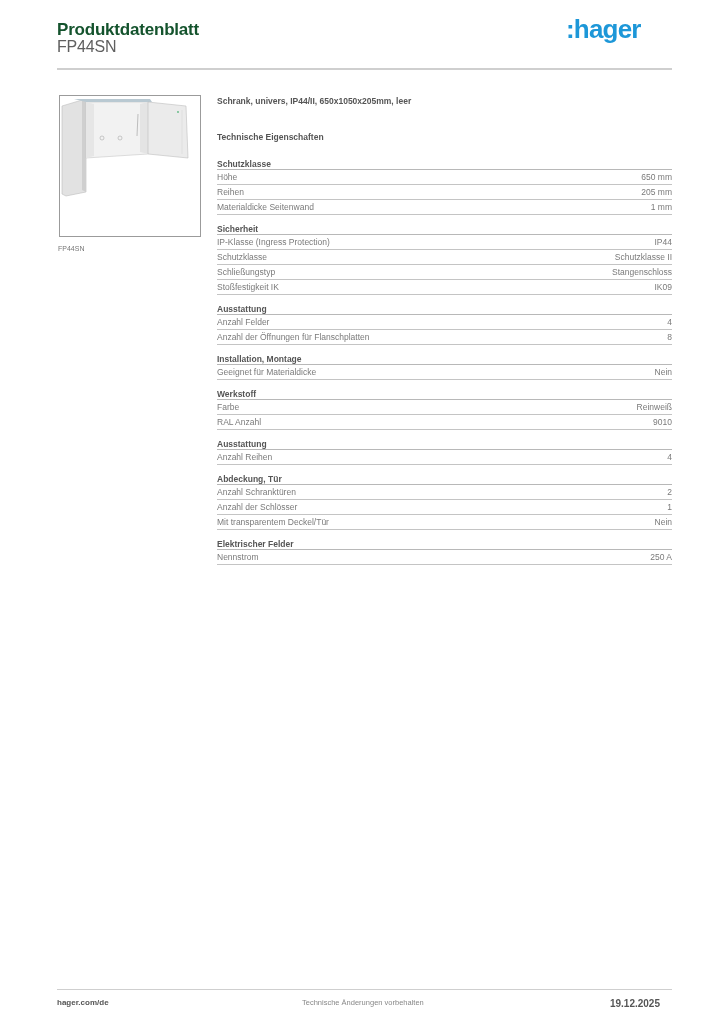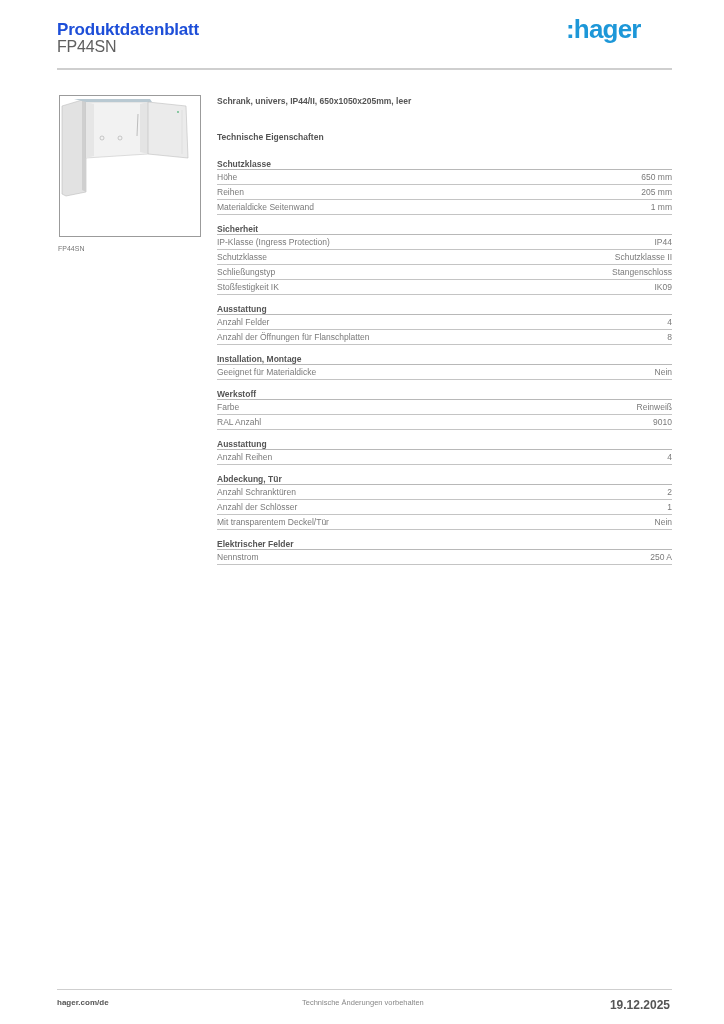--- a/index.html
+++ b/index.html
@@ -1,39 +1,39 @@
 <!DOCTYPE html>
 <html><head>
 <meta charset="utf-8">
 <style>
   * { box-sizing: border-box; margin: 0; padding: 0; }
   html, body { width: 724px; height: 1024px; background: #ffffff; }
   body { position: relative; font-family: "Liberation Sans", sans-serif; color: #555; overflow: hidden; }
 
-  .header-title { position: absolute; left: 57px; top: 20px; font-size: 17px; font-weight: bold; color: #1d4ed8; letter-spacing: -0.2px; }
+  .header-title { position: absolute; left: 57px; top: 20px; font-size: 17px; font-weight: bold; color: #14532d; letter-spacing: -0.2px; }
   .header-sub { position: absolute; left: 57px; top: 38px; font-size: 16px; color: #5f5f5f; letter-spacing: -0.2px; }
   .logo { position: absolute; left: 566px; top: 14px; font-size: 26px; font-weight: bold; color: #1d97d8; letter-spacing: -0.8px; }
   .header-rule { position: absolute; left: 57px; top: 68px; width: 615px; height: 2px; background: #cfcfcf; }
 
   .img-box { position: absolute; left: 59px; top: 95px; width: 142px; height: 142px; border: 1px solid #9b9b9b; background: #fff; }
   .img-caption { position: absolute; left: 58px; top: 245px; font-size: 7px; color: #777; }
 
   .content { position: absolute; left: 217px; top: 96px; width: 455px; }
   .product-desc { font-size: 8.5px; font-weight: bold; color: #555; height: 10px; line-height: 10px; }
   .tech-title { font-size: 8.5px; font-weight: bold; color: #555; margin-top: 26px; height: 10px; line-height: 10px; }
   .groups { margin-top: 16px; }
   .group { margin-bottom: 8px; }
   .group-title { font-size: 8.5px; font-weight: bold; color: #555; height: 12px; line-height: 12px; border-bottom: 1px solid #b8b8b8; }
   .row { display: flex; justify-content: space-between; font-size: 8.5px; color: #7a7a7a; height: 15px; line-height: 14px; border-bottom: 1px solid #c4c4c4; }
   .row .val { text-align: center; }
 
   .footer-rule { position: absolute; left: 57px; top: 989px; width: 615px; height: 1px; background: #cfcfcf; }
   .footer-left { position: absolute; left: 57px; top: 998px; font-size: 8px; font-weight: bold; color: #555; }
   .footer-center { position: absolute; left: 302px; top: 998px; font-size: 7.5px; color: #888; }
-  .footer-right { position: absolute; right: 54px; top: 998px; font-size: 12px; font-weight: bold; color: #555; }
+  .footer-right { position: absolute; right: 64px; top: 998px; font-size: 10px; font-weight: bold; color: #555; }
 </style>
 </head>
 <body>
 
 <div class="header-title">Produktdatenblatt</div>
 <div class="header-sub">FP44SN</div>
 <div class="logo">:hager</div>
 <div class="header-rule"></div>
 
 <div class="img-box">

